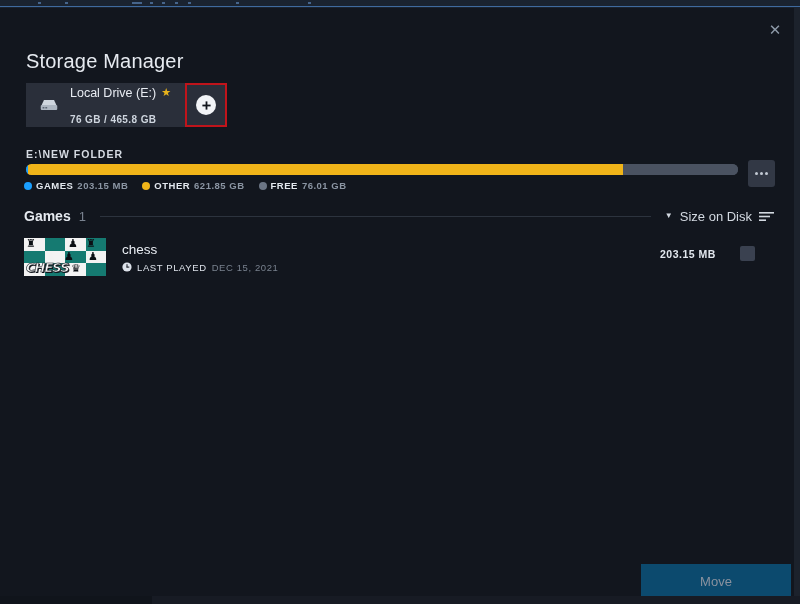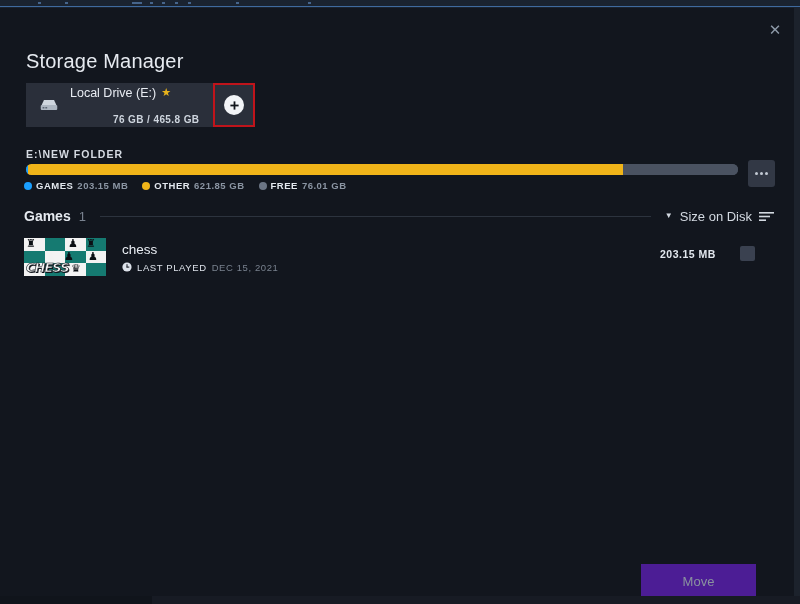--- a/index.html
+++ b/index.html
@@ -70,21 +70,21 @@
     display: flex; align-items: center; gap: 10px;
     background: #2a2f3a; padding: 0 14px 0 12px;
     min-width: 156px;
   }
   #drive-icon { width: 22px; height: 22px; flex: 0 0 22px; }
   .drive-text-col { display: flex; flex-direction: column; justify-content: center; gap: 14px; }
   #drive-name-line { display: flex; align-items: center; gap: 5px; }
   #drive-label { font-size: 12.5px; color: #e9edf3; }
   #drive-star { color: #e8b31c; font-size: 11px; line-height: 1; }
   #drive-capacity {
-    font-size: 10px; color: #ced5de; font-weight: bold; letter-spacing: .4px; margin-left: 43px;
+    font-size: 10px; color: #ced5de; font-weight: bold; letter-spacing: .4px;
   }
 
   
   #add-drive-highlight {
     position: relative; width: 42px;
     border: 2px solid #c0141b; background: #2a2f3a;
     display: flex; align-items: center; justify-content: center;
   }
   #add-drive-button {
     width: 20px; height: 20px; border-radius: 50%;
@@ -190,21 +190,21 @@
     position: absolute; left: 0; top: 556px; width: 794px; height: 34px;
   }
   .footer-btn {
     position: absolute; top: 0; height: 34px;
     display: flex; align-items: center; justify-content: center;
     font-size: 13px; color: #6e7684; background: #1c212b;
     border: none; cursor: default;
     font-family: "Liberation Sans", sans-serif;
   }
   #uninstall-button { left: 493px; width: 133px; }
-  #move-button { left: 641px; width: 115px; background: #4c1d95; color: #8a929f; }
+  #move-button { left: 641px; width: 150px; background: #0c4a6e; color: #8a929f; }
 </style>
 </head>
 <body>
 
 <div id="window-chrome">
   <div id="chrome-speckles">
     <i style="left:18px"></i>
       <i style="left:45px"></i>
     <i style="left:112px;width:10px"></i>
       <i style="left:130px"></i>

